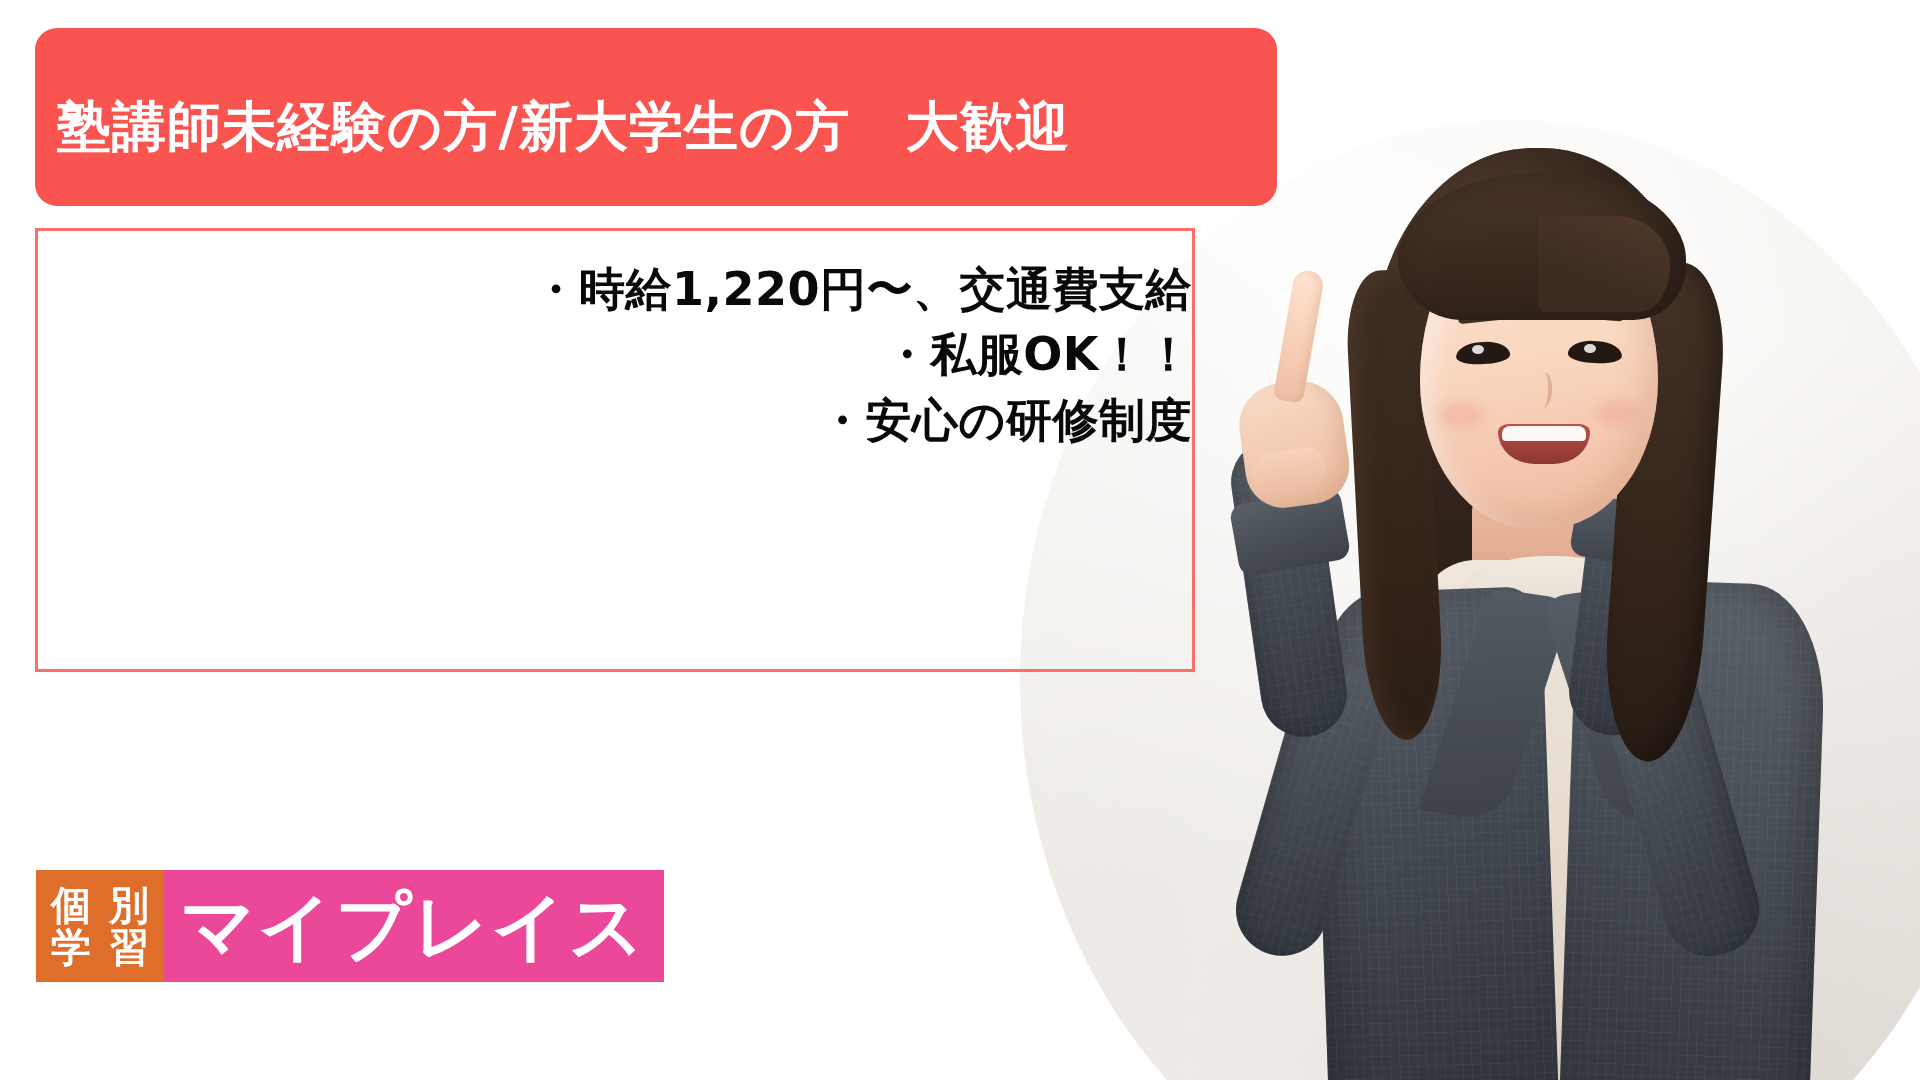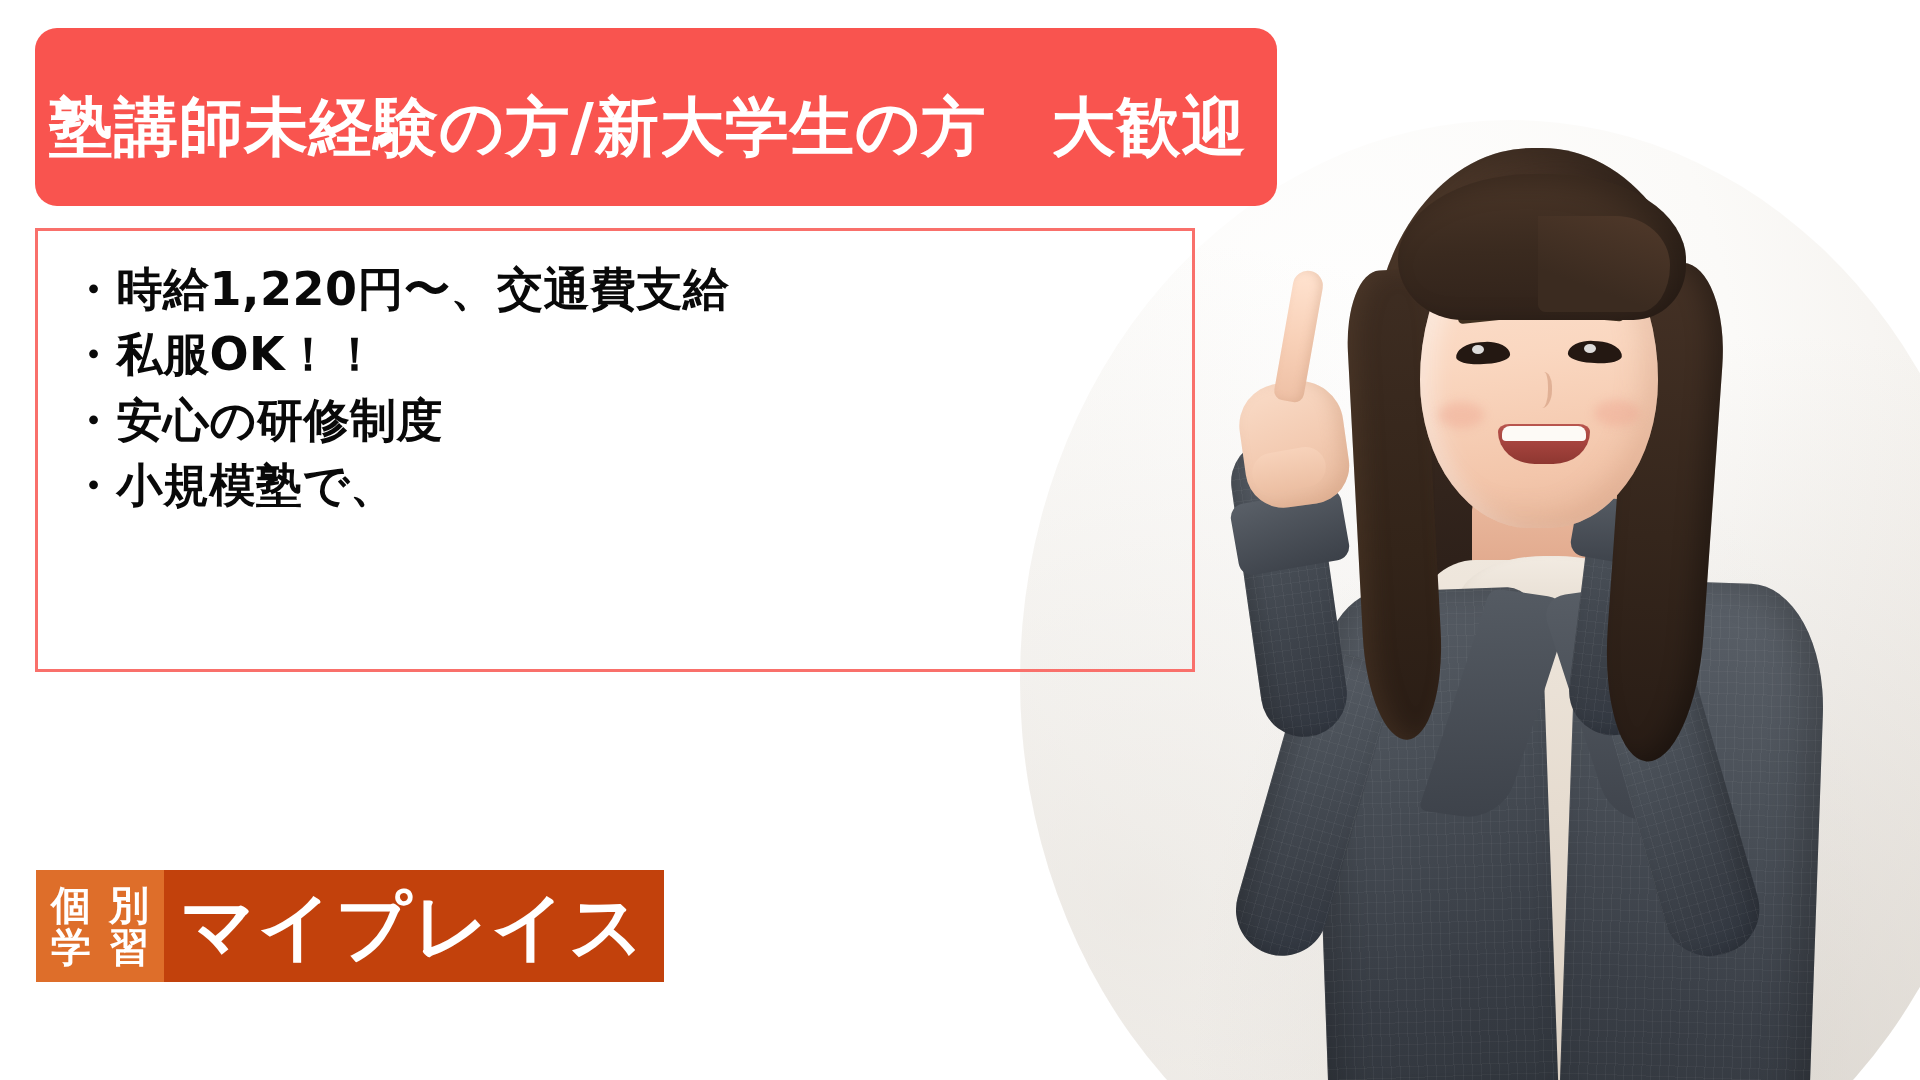--- a/index.html
+++ b/index.html
@@ -269,40 +269,40 @@
     left: 35px; top: 28px;
     width: 1242px; height: 178px;
     background: #f9544f;
     border-radius: 22px;
     z-index: 4;
     display: flex;
     align-items: center;
   }
   .banner-text {
     color: #ffffff;
-    font-size: 64px;
+    font-size: 54px;
     font-weight: 700;
     letter-spacing: 1px;
     white-space: pre;
-    padding-left: 14px;
+    padding-left: 22px;
     line-height: 1;
     margin-top: 19px;
   }
 
   
   .bullet-box {
     position: absolute;
     left: 35px; top: 228px;
     width: 1160px; height: 444px;
     border: 3px solid #f9706b;
     background: transparent;
     z-index: 4;
     padding: 26px 0 0 32px;
   }
-  .bullet-list { list-style: none; }
+  .bullet-list { list-style: none; text-align: right; }
   .bullet-list li {
     font-size: 46px;
     font-weight: 700;
     color: #090909;
     line-height: 1.42;
     white-space: pre;
     letter-spacing: 0.5px;
   }
   .bullet-list li.indent { padding-left: 92px; }
 
@@ -326,21 +326,21 @@
   }
   .logo-badge span {
     color: #ffffff;
     font-size: 40px;
     font-weight: 700;
     line-height: 1.06;
     width: 50%;
     text-align: center;
   }
   .logo-name {
-    background: #c2410c;
+    background: #ec4899;
     display: flex;
     align-items: center;
     padding: 0 18px 0 16px;
   }
   .logo-name span {
     color: #ffffff;
     font-size: 74px;
     font-weight: 700;
     letter-spacing: 2px;
     line-height: 1;
@@ -414,21 +414,20 @@
 
   <div class="banner">
     <div class="banner-text">塾講師未経験の方/新大学生の方　大歓迎</div>
   </div>
 
   <div class="bullet-box">
     <ul class="bullet-list">
       <li>・時給1,220円〜、交通費支給</li>
       <li>・私服OK！！</li>
       <li>・安心の研修制度</li>
-      <li>・小規模塾で、</li>
     </ul>
   </div>
 
   <div class="logo">
     <div class="logo-badge">
       <span>個</span>
       <span>別</span>
       <span>学</span>
       <span>習</span>
     </div>

